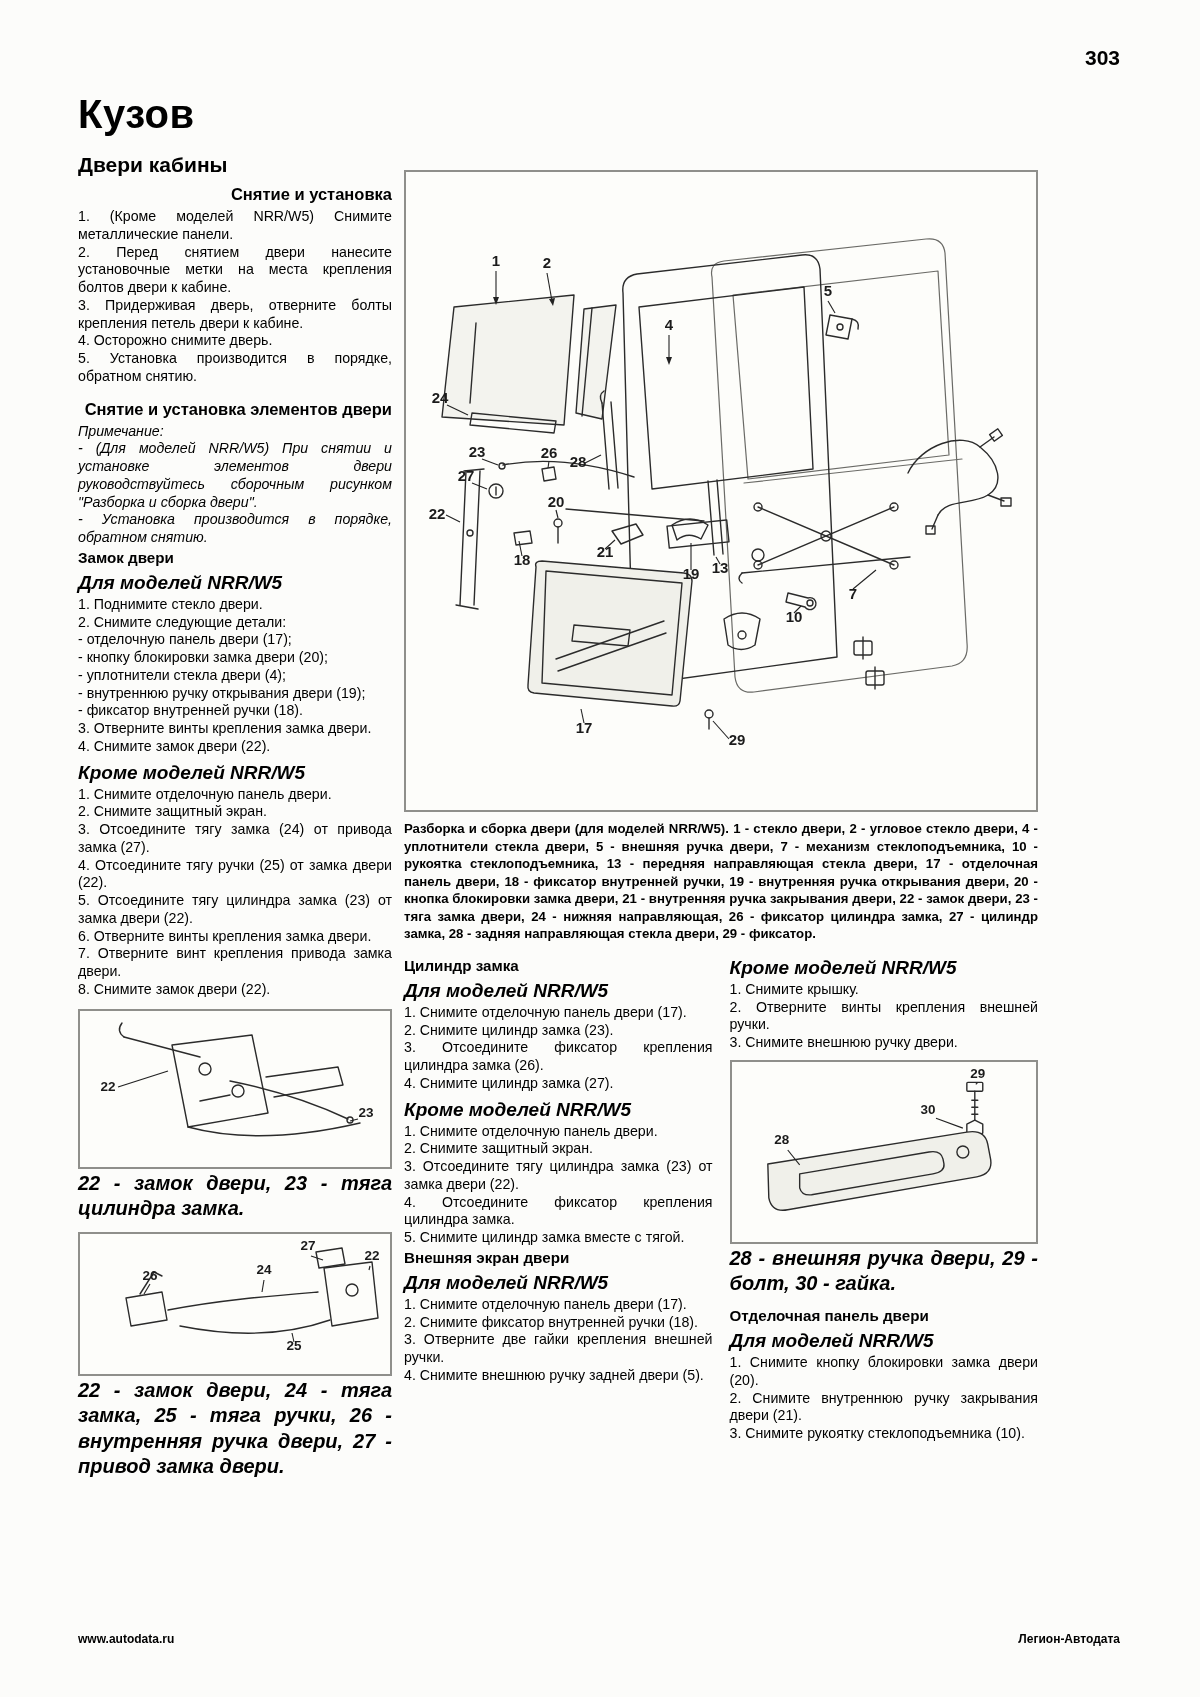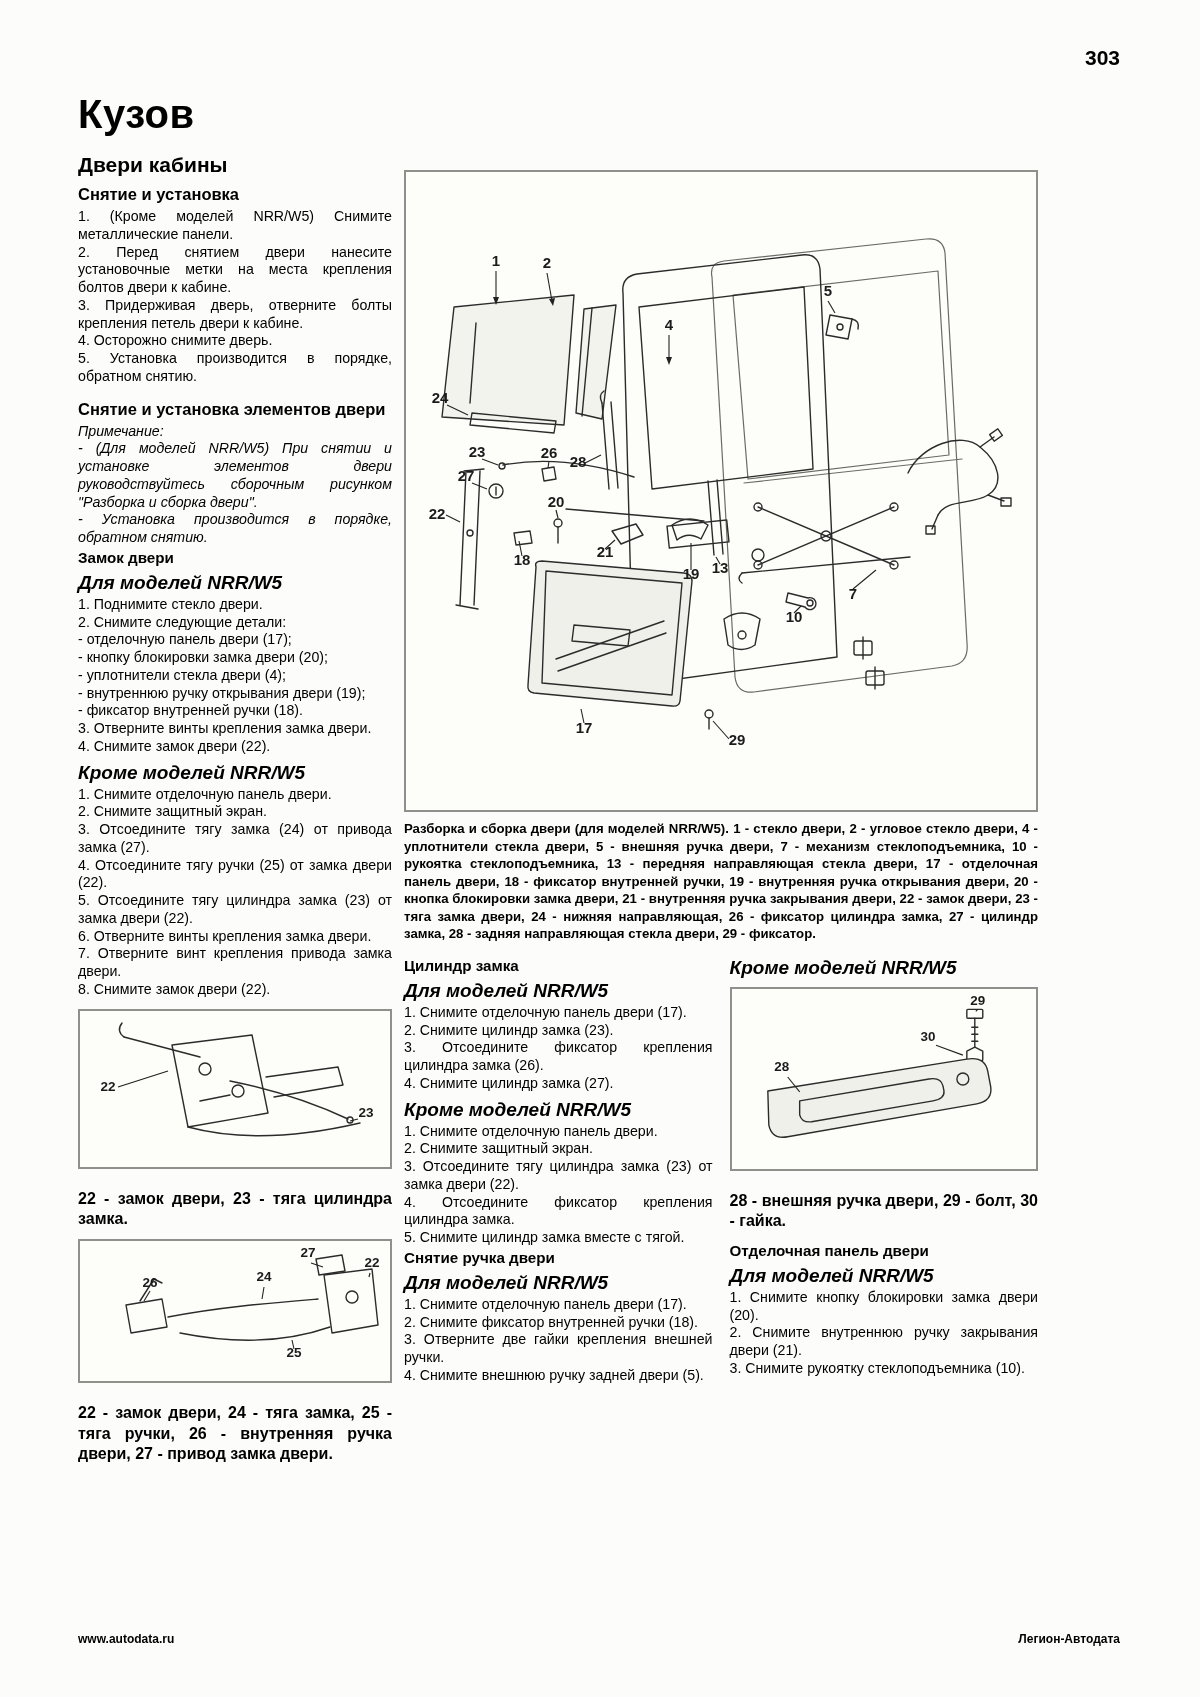--- a/index.html
+++ b/index.html
@@ -9,35 +9,35 @@
     background:#fcfcfa; color:#000000;
     font-family:"Liberation Sans", sans-serif;
     overflow:hidden;
   }
   .page-number { position:absolute; top:46px; right:80px; font-size:21px; font-weight:700; }
   .left-col   { position:absolute; left:78px;  top:92px;  width:314px; }
   .right-region{ position:absolute; left:404px; top:170px; width:634px; }
 
   h1 { font-size:40px; font-weight:700; margin:0 0 16px; letter-spacing:.5px; }
   h2 { font-size:21px; font-weight:700; margin:4px 0 8px; }
-  .h-sub  { font-size:16.5px; font-weight:700; margin:0 0 4px; }
+  .h-sub  { font-size:16.5px; font-weight:700; margin:0 0 4px;text-align:right; }
   .h-sub.mt { margin-top:14px; }
   .h-part { font-size:15.2px; font-weight:700; margin:2px 0 2px; }
   .model-h{ font-size:19px; font-weight:700; font-style:italic; margin:6px 0 2px; }
   .step { font-size:14.2px; line-height:1.25; text-align:justify; margin:0; }
   .italic { font-style:italic; }
   .note-label { margin-top:2px; }
 
   .figure-box { border:2px solid #8f8f8b; background:#fdfdfa; overflow:hidden; }
   .fig1 { margin-top:10px; height:160px; }
   .fig2 { height:144px; }
   .fig-handle-box { margin-top:8px; height:184px; }
   .main-fig { height:642px; }
 
-  .fig-caption  { font-size:16px; font-weight:700; line-height:1.28; margin:20px 0 10px; text-align:justify; }
+  .fig-caption  { font-size:20px; font-weight:700; line-height:1.28; margin:2px 0 10px; text-align:justify;font-style:italic; }
   .main-caption { font-size:13.2px; font-weight:700; line-height:1.33; margin:8px 0 0; text-align:justify; }
 
   .two-cols { display:flex; gap:17px; margin-top:12px; }
   .col { flex:1; min-width:0; }
 
   .footer {
     position:absolute; left:78px; right:80px; top:1632px;
     display:flex; justify-content:space-between;
     font-weight:700; font-size:12px;
   }
@@ -341,32 +341,37 @@
           </div>
         <p class="model-h">Кроме моделей NRR/W5</p>
         <div>
             <p class="step">1. Снимите отделочную панель двери.</p>
             <p class="step">2. Снимите защитный экран.</p>
             <p class="step">3. Отсоедините тягу цилиндра замка (23) от замка двери (22).</p>
             <p class="step">4. Отсоедините фиксатор крепления цилиндра замка.</p>
             <p class="step">5. Снимите цилиндр замка вместе с тягой.</p>
           </div>
 
-        <div class="h-part">Снятие ручка двери</div>
+        <div class="h-part">Внешняя экран двери</div>
         <p class="model-h">Для моделей NRR/W5</p>
         <div>
             <p class="step">1. Снимите отделочную панель двери (17).</p>
             <p class="step">2. Снимите фиксатор внутренней ручки (18).</p>
             <p class="step">3. Отверните две гайки крепления внешней ручки.</p>
             <p class="step">4. Снимите внешнюю ручку задней двери (5).</p>
           </div>
       </div>
 
       <div class="col">
         <p class="model-h" style="margin-top:2px;">Кроме моделей NRR/W5</p>
+        <div>
+            <p class="step">1. Снимите крышку.</p>
+            <p class="step">2. Отверните винты крепления внешней ручки.</p>
+            <p class="step">3. Снимите внешнюю ручку двери.</p>
+          </div>
 
         <div class="figure-box fig-handle-box">
           <svg class="fig-small" viewBox="0 0 306 180">
             <g class="ln">
               <rect x="236" y="20" width="16" height="9" rx="1"></rect>
               <line x1="244" y1="29" x2="244" y2="58"></line>
               <line x1="241" y1="38" x2="247" y2="38"></line>
               <line x1="241" y1="45" x2="247" y2="45"></line>
               <line x1="241" y1="52" x2="247" y2="52"></line>
             </g>

